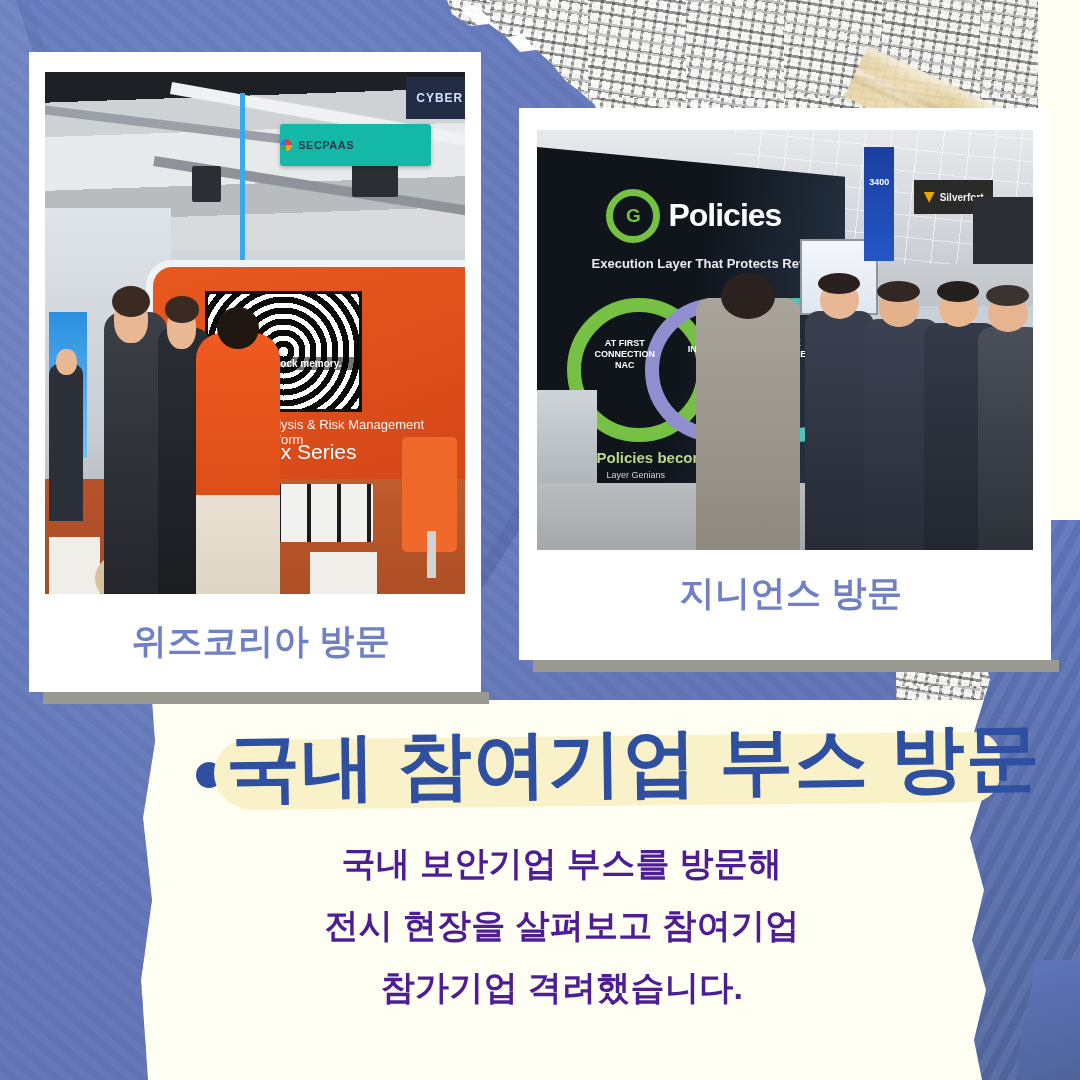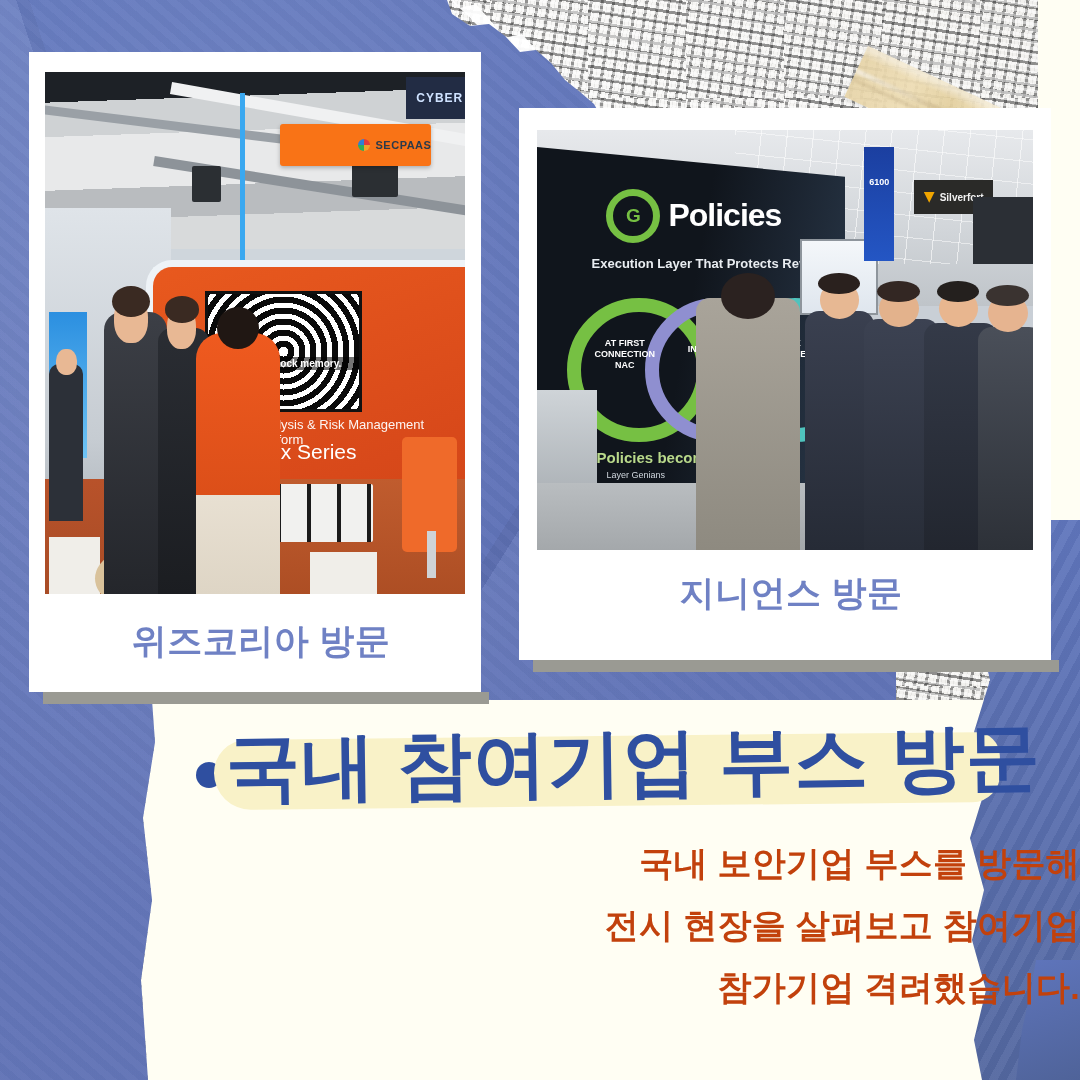--- a/index.html
+++ b/index.html
@@ -149,21 +149,21 @@
     background:linear-gradient(178deg,#1d2126 0 16%,#cfd2d4 16% 34%,#e8e9ea 34% 62%,#b9bcbf 62% 78%,#d8dadb 78% 100%);}
   .p1 .ceilbeam{position:absolute;background:#9aa0a6;transform-origin:left center;}
   .p1 .lightarc{position:absolute;left:-6%;top:4%;width:52%;height:44%;
     border:7px solid #e9eef3;border-radius:0 0 0 120px;border-top:none;border-right:none;
     box-shadow:inset -8px -8px 0 -3px #3aa8f0;}
   .p1 .leftwall{position:absolute;left:0;top:26%;width:30%;height:74%;
     background:linear-gradient(180deg,#dfe4e9,#c6ccd2 60%,#9fa6ac);}
   .p1 .bluepanel{position:absolute;left:1%;top:46%;width:9%;height:28%;
     background:linear-gradient(180deg,#2b8fe0,#6fc4f5);}
   .p1 .secpaas{position:absolute;right:8%;top:10%;width:36%;height:8%;
-    background:#f97316;border-radius:3px;display:flex;align-items:center;justify-content:flex-end;gap:6px;
+    background:#14b8a6;border-radius:3px;display:flex;align-items:center;justify-content:flex-start;gap:6px;
     box-shadow:0 2px 4px rgba(0,0,0,.25);}
   .p1 .secpaas .dot{width:12px;height:12px;border-radius:50%;
     background:conic-gradient(#e23b3b 0 25%,#f0a32a 25% 50%,#2eae5a 50% 75%,#2f7fd6 75% 100%);}
   .p1 .secpaas .txt{font-size:11px;font-weight:800;color:#2b3a4a;letter-spacing:.5px;}
   .p1 .cyber{position:absolute;right:-2%;top:1%;width:16%;height:8%;
     background:#222c44;color:#cfe2ff;font-size:12px;font-weight:800;
     display:flex;align-items:center;justify-content:center;letter-spacing:1px;}
   .p1 .speaker{position:absolute;background:#2b2f33;border-radius:2px;}
   .p1 .orangewall{position:absolute;left:24%;top:36%;width:82%;height:64%;
     background:linear-gradient(160deg,#e8591e,#d8491a 60%,#c94216);
@@ -243,21 +243,21 @@
 
   
   .bullet{position:absolute;left:196px;top:762px;width:26px;height:26px;border-radius:50%;background:#2f4fa0;}
   .hl-band{position:absolute;left:214px;top:736px;width:786px;height:70px;
     background:#f9f2c8;border-radius:36px 26px 30px 40px;transform:rotate(-0.6deg);}
   #headline{
     position:absolute;left:226px;top:714px;width:780px;
     font-size:74px;font-weight:800;color:#2f4fa0;letter-spacing:1px;
     white-space:nowrap;transform:rotate(-0.8deg);
   }
-  .body-lines{position:absolute;left:0;right:0;top:846px;text-align:right;color:#c2410c;padding-left:44px;}
+  .body-lines{position:absolute;left:0;right:0;top:846px;text-align:center;color:#4c1d95;padding-left:44px;}
   .body-lines .bl{font-size:34px;font-weight:700;line-height:1.0;margin:0 0 28px 0;letter-spacing:.3px;}
 </style>
 </head>
 <body>
 
 <div id="stage">
 
   <div class="bg-grid"></div>
 
   <div class="paper-cream"></div>
@@ -351,21 +351,21 @@
         <div class="partners">
           <span>aws</span>
           <span>cisco</span>
           <span>Google</span>
           <span>Bitdefender</span>
           <span>Infoblox</span>
         </div>
 
         <div class="kiosk"></div>
         <div class="screenboard"></div>
-        <div class="bluehang">6100</div>
+        <div class="bluehang">3400</div>
         <div class="silverfort">
           <span class="m"></span>
           <span class="t">Silverfort</span>
         </div>
         <div class="farbooth"></div>
         <div class="floor2"></div>
 
         <div class="sui" style="left:32%;top:40%;width:21%;height:60%;background:linear-gradient(180deg,#a9a49a,#8e8a80);"></div>
         <div class="hd" style="left:37%;top:34%;width:11%;height:11%;background:#2b2220;"></div>
 

